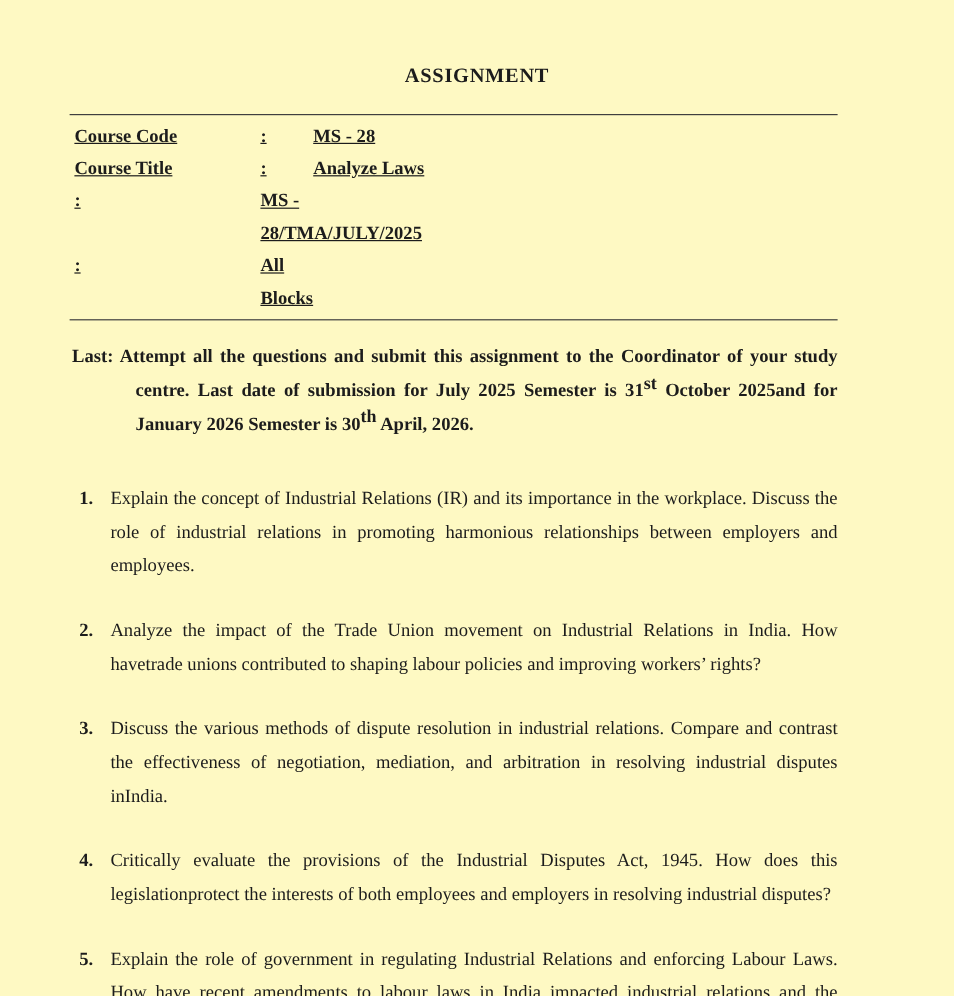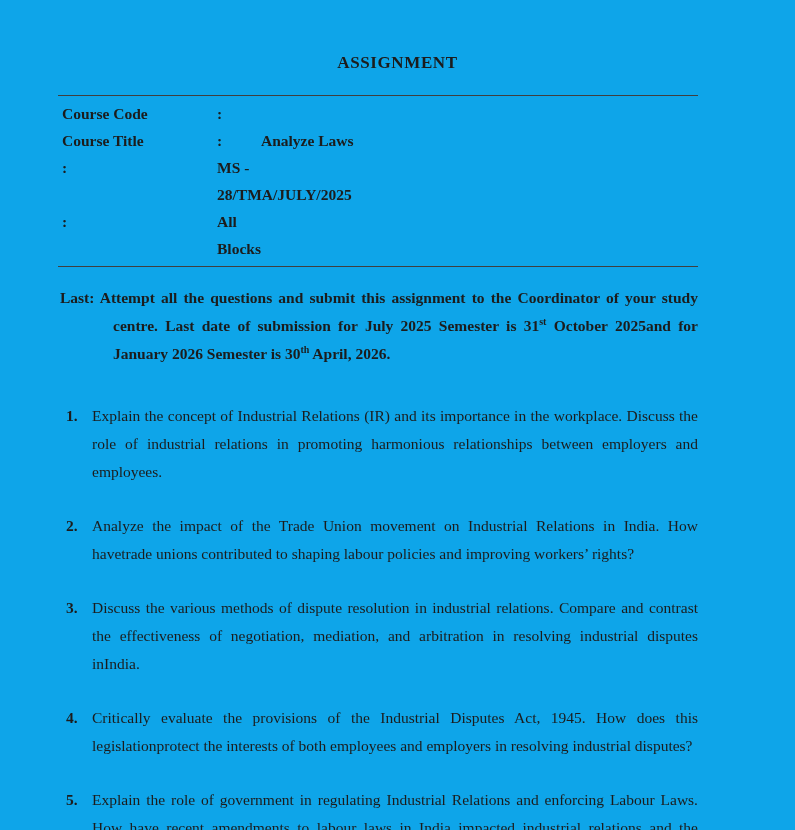--- a/index.html
+++ b/index.html
@@ -4,21 +4,21 @@
 <style>
   html, body {
     margin: 0;
     padding: 0;
     background: #ffffff;
   }
   .page {
     position: relative;
     width: 795px;
     height: 830px;
-    background: #0ea5e9;
+    background: #fef9c3;
     color: #1c1c1c;
     font-family: "Liberation Serif", "DejaVu Serif", serif;
     overflow: hidden;
   }
   .title {
     margin: 0;
     padding-top: 53px;
     text-align: center;
     font-size: 17px;
     font-weight: bold;
@@ -28,39 +28,40 @@
     margin-left: 58px;
     width: 640px;
   }
   .info-table {
     margin-top: 22px;
     border-top: 1.6px solid #3f3f3f;
     border-bottom: 1.6px solid #3f3f3f;
     padding: 4px 0 4px 0;
     font-weight: bold;
     font-size: 15.5px;
+    text-decoration: underline;
   }
   .info-row {
     display: grid;
     grid-template-columns: 155px 44px 1fr;
     line-height: 27px;
     padding-left: 4px;
   }
   .note {
     margin: 17px 0 0 2px;
     padding-left: 53px;
     text-indent: -53px;
     font-weight: bold;
     font-size: 15.5px;
     line-height: 28px;
     text-align: justify;
   }
   .sup {
     vertical-align: super;
-    font-size: 10px;
+    font-size: 15px;
     line-height: 0;
   }
   .questions {
     margin-top: 34px;
   }
   .question {
     position: relative;
     padding-left: 34px;
     font-size: 15.5px;
     line-height: 28px;
@@ -80,20 +81,21 @@
 <div class="page">
 
   <h1 class="title">ASSIGNMENT</h1>
 
   <div class="content">
 
     <div class="info-table">
       <div class="info-row">
           <span>Course Code</span>
           <span>:</span>
+          <span>MS - 28</span>
         </div>
       <div class="info-row">
           <span>Course Title</span>
           <span>:</span>
           <span>Analyze Laws</span>
         </div>
       <div class="info-row">
           <span>:</span>
           <span>MS - 28/TMA/JULY/2025</span>
         </div>

